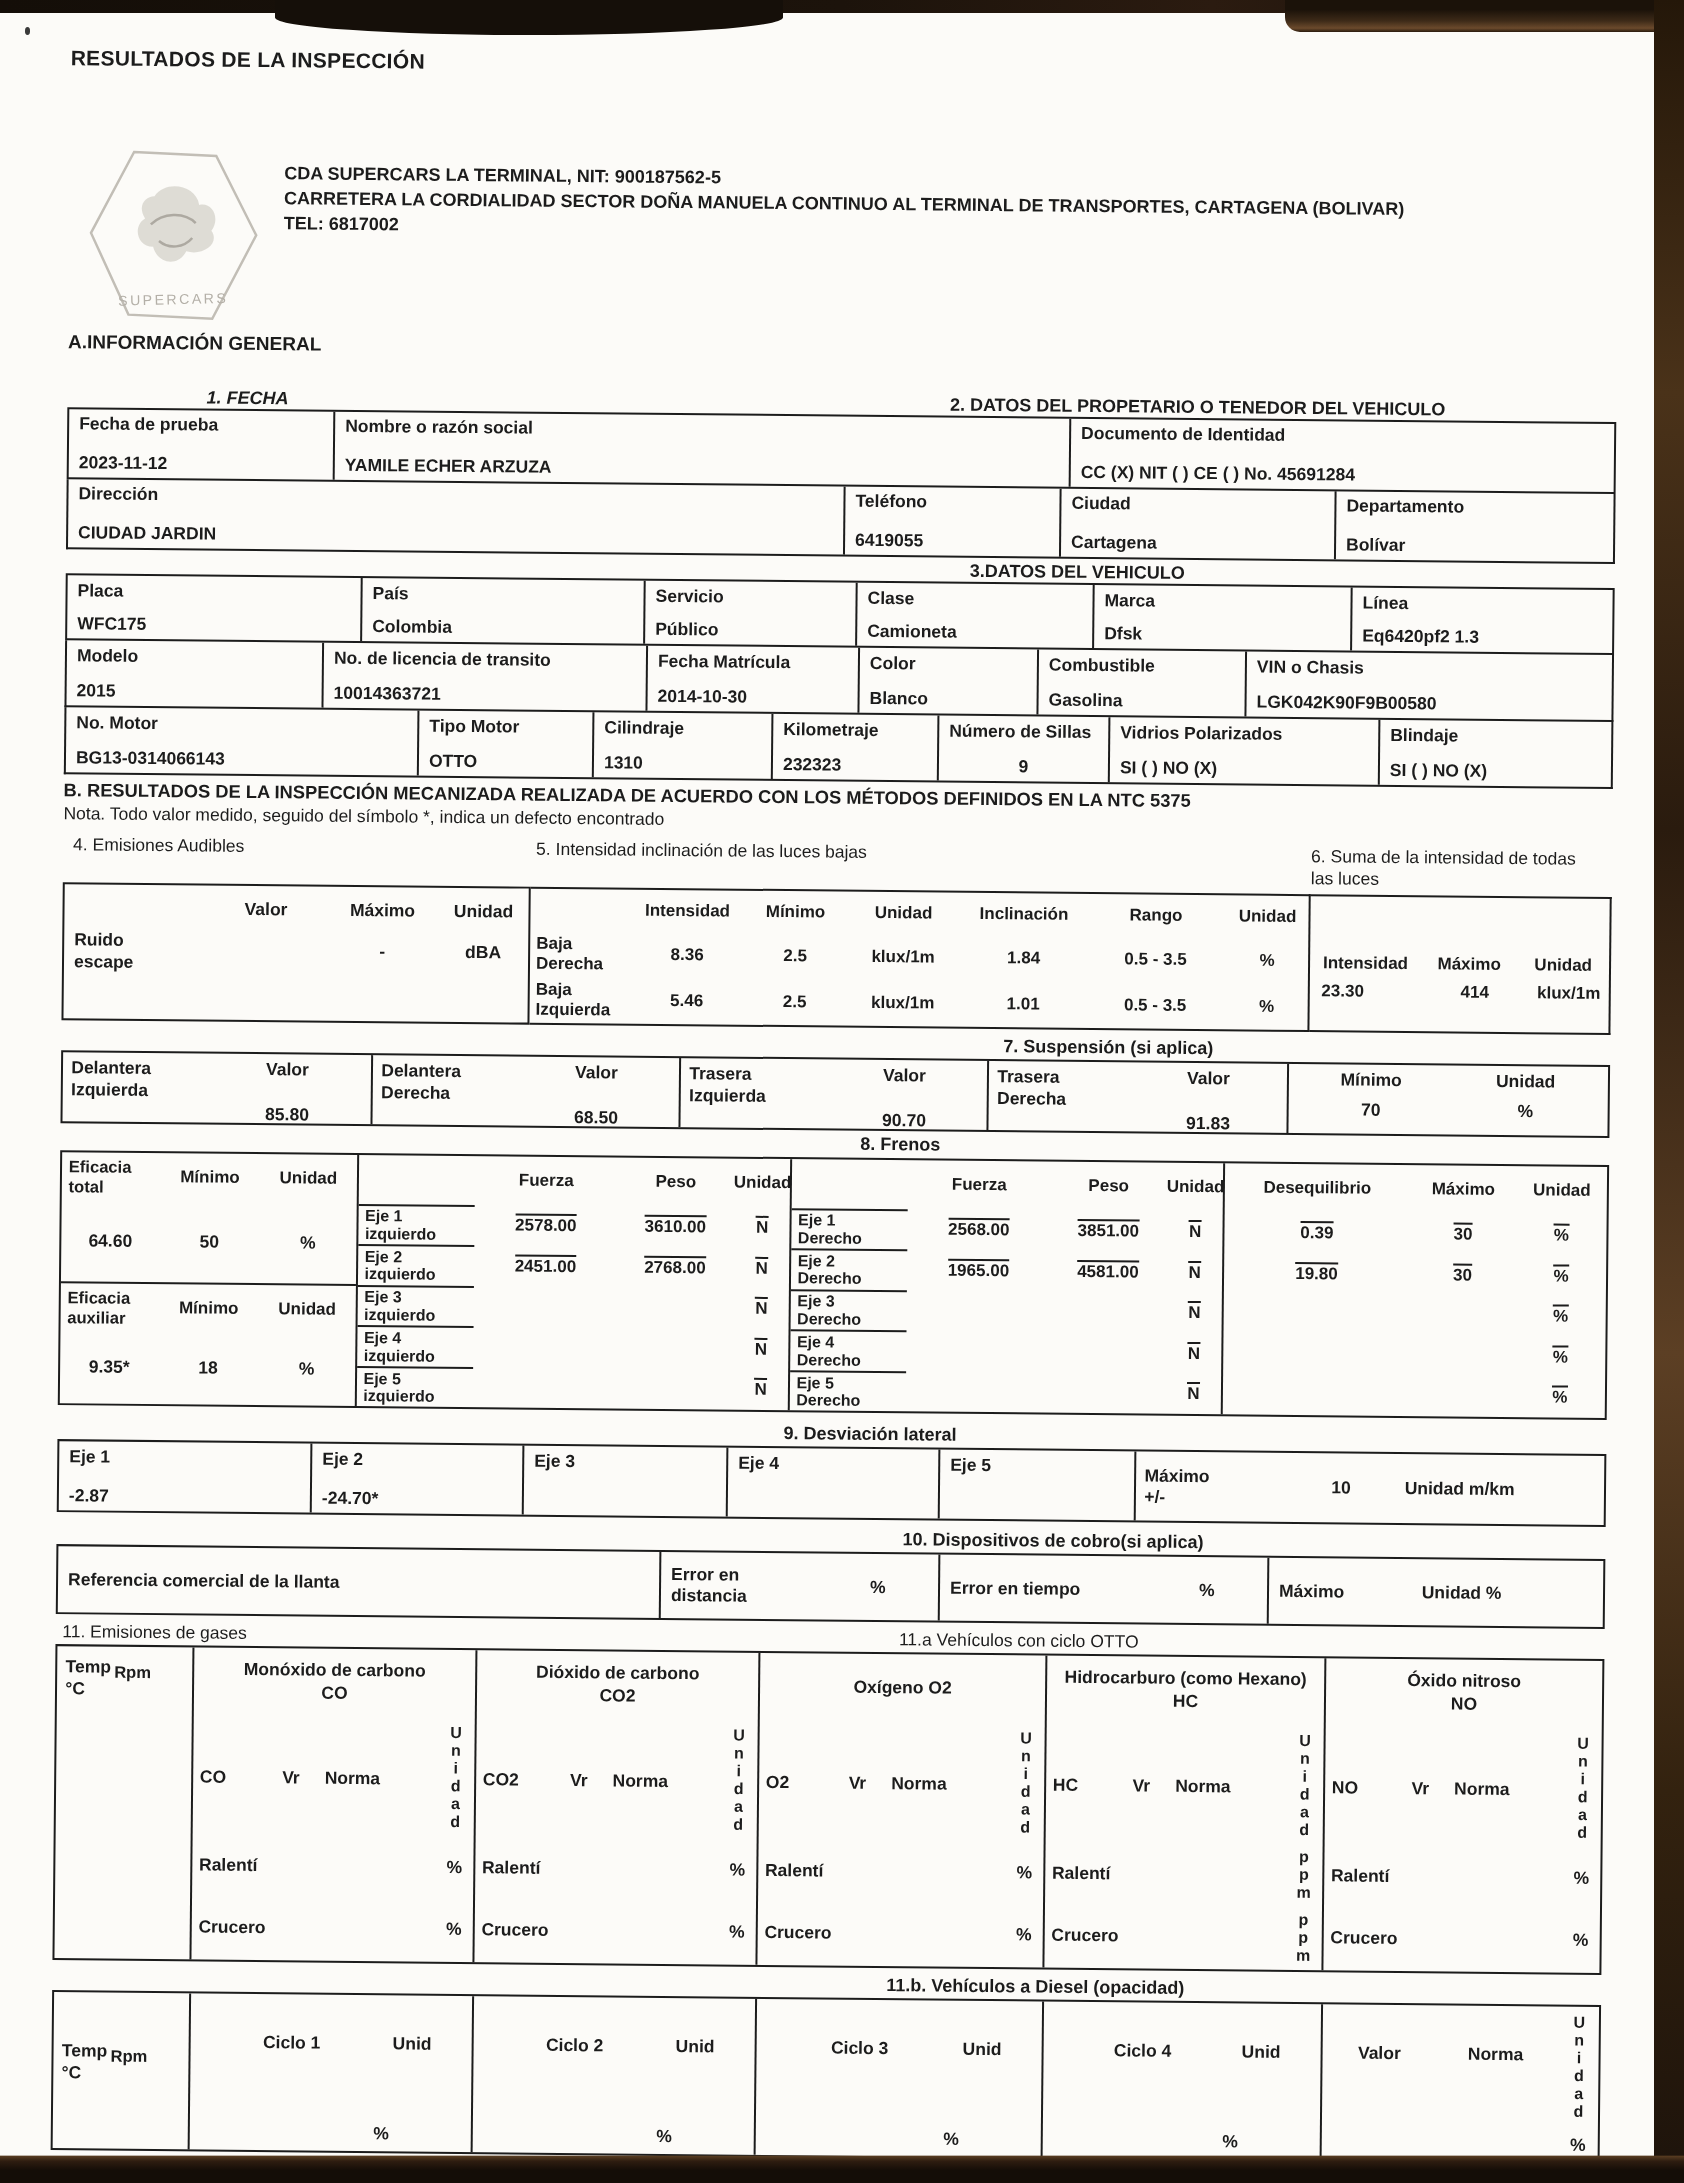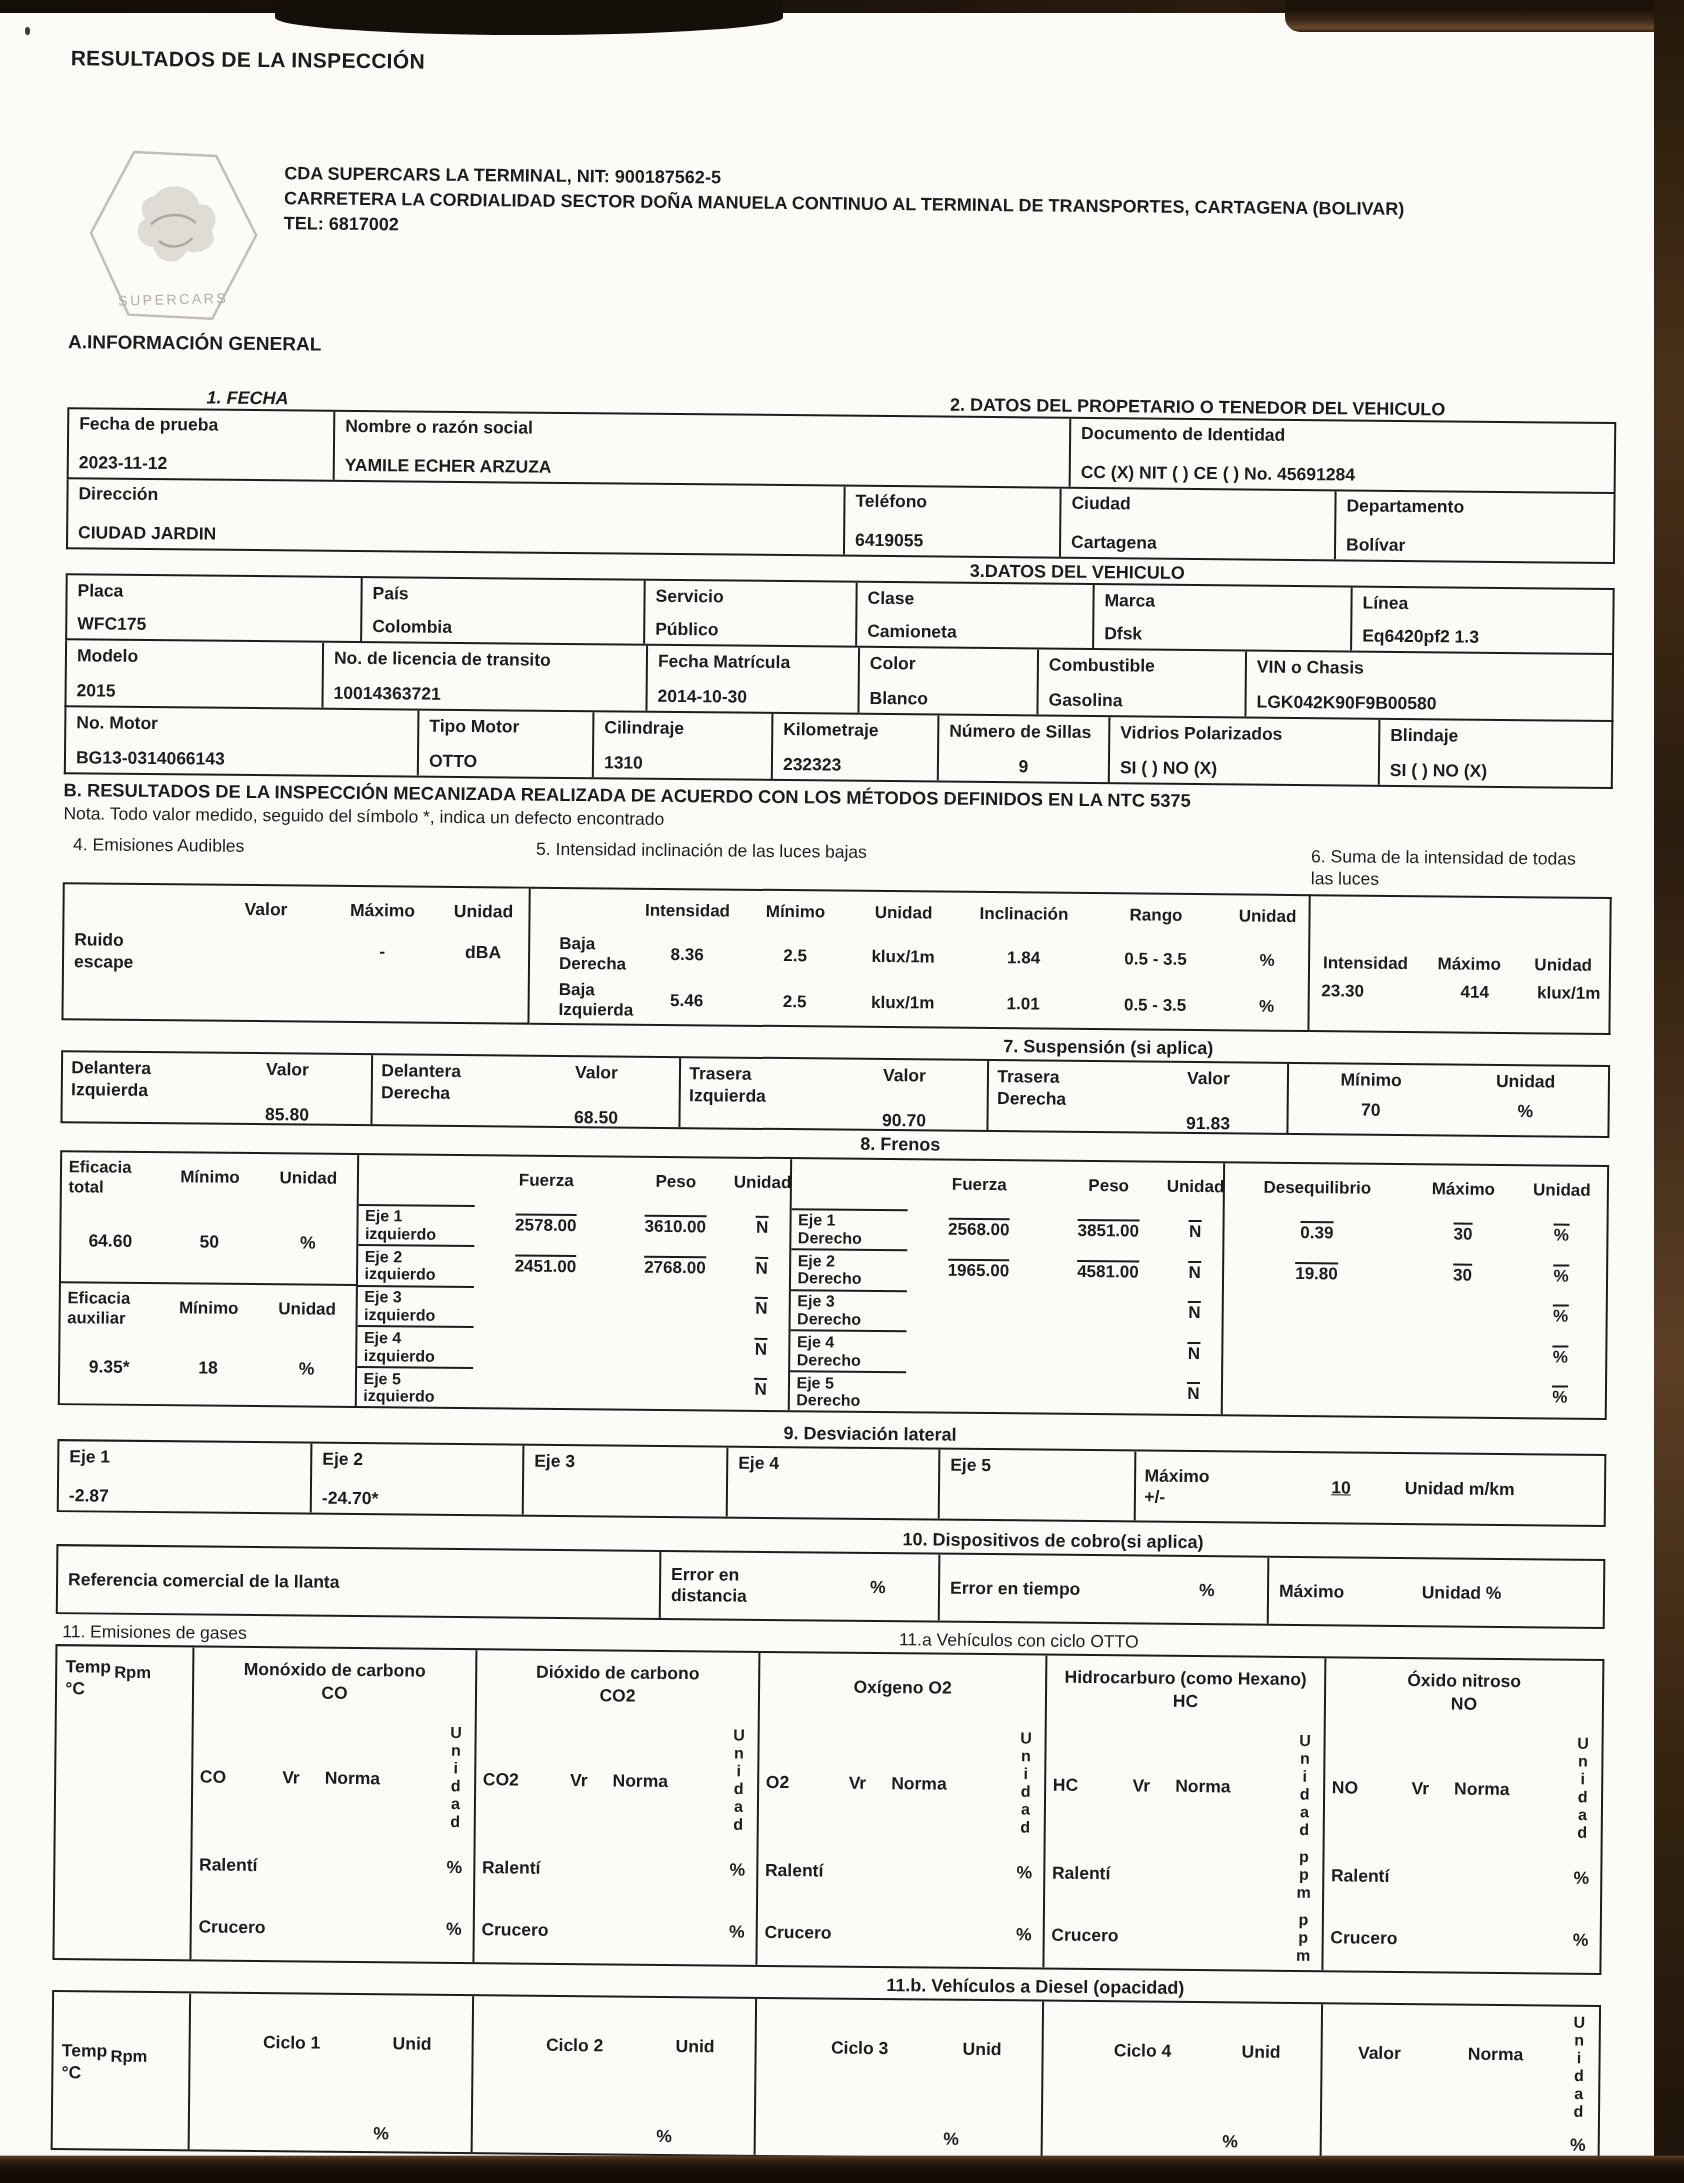--- a/index.html
+++ b/index.html
@@ -48,21 +48,21 @@
   .tAud{width:468px;border:2.5px solid var(--ink);display:grid;
         grid-template-columns:141px 121px 112px 1fr;grid-template-rows:47px 1fr;
         font-weight:bold;font-size:17.5px;}
   .tAud .ruido{grid-row:1/3;grid-column:1;align-self:center;padding-left:10px;line-height:21.6px;}
   .tAud .hc{align-self:center;justify-self:center;}
   .tAud .dc{justify-self:center;align-self:start;padding-top:6.7px;}
   .tLuz{width:780px;border:2.5px solid var(--ink);border-left:none;display:grid;
         grid-template-columns:98px 118px 98px 118px 123px 141px 1fr;
         grid-template-rows:42px 1fr 1fr;align-items:center;justify-items:center;
         font-weight:bold;font-size:17px;}
-  .tLuz .lbl{justify-self:start;padding-left:17px;line-height:20px;margin-left:12px;}
+  .tLuz .lbl{justify-self:start;padding-left:6px;line-height:20px;}
   .tSum{width:301px;border:2.5px solid var(--ink);border-left:none;display:grid;
         grid-template-columns:1.15fr 1fr .95fr;grid-template-rows:48px 37px 1fr;
         font-weight:bold;font-size:17px;justify-items:center;}
   .tSum .hd{grid-row:2;align-self:center;}
   .tSum .vl{grid-row:3;align-self:start;justify-self:start;padding-left:11.6px;}
   .tSum .vl.c2{justify-self:center;}
 
   
   .h7{font-weight:bold;font-size:18px;margin-top:6.7px;padding-left:942px;height:21.6px;}
   .tSus{display:flex;border:2.5px solid var(--ink);height:73px;margin-top:1.7px;font-weight:bold;font-size:17.5px;}
@@ -90,21 +90,21 @@
   .fD{width:387px;border-left:2.5px solid var(--ink);display:grid;
       grid-template-columns:1fr 107px 90px;grid-template-rows:48px repeat(5,1fr);font-size:17px;}
   .bt{border-top:2.5px solid var(--ink);}
   .ej{padding:1.7px 0 0 6.7px;font-size:16px;line-height:17.5px;align-self:center;}
   .cv{justify-self:center;align-self:center;}
 
   
   .h9{font-weight:bold;font-size:18px;margin-top:11.6px;padding-left:726px;height:21.6px;}
   .tDes{display:flex;border:2.5px solid var(--ink);height:73px;margin-top:1.7px;font-weight:bold;font-size:17.5px;}
   .dcM{display:grid;grid-template-columns:133px 1fr 191px;align-items:center;padding:3.3px 8.3px;}
-  .dcM .m10{justify-self:center;text-decoration:underline;}
+  .dcM .m10{justify-self:center;}
 
   
   .h10{font-weight:bold;font-size:18px;margin-top:8.3px;padding-left:846px;height:21.6px;}
   .tDis{display:flex;border:2.5px solid var(--ink);height:70px;margin-top:1.7px;font-weight:bold;font-size:17.5px;}
   .dc1{justify-content:center;}
   .dg{border-left:2.5px solid var(--ink);display:grid;align-items:center;padding:3.3px 10px;}
   .dg2{grid-template-columns:1fr 58px;}
   .dg4{grid-template-columns:1fr 1.2fr;}
 
   

